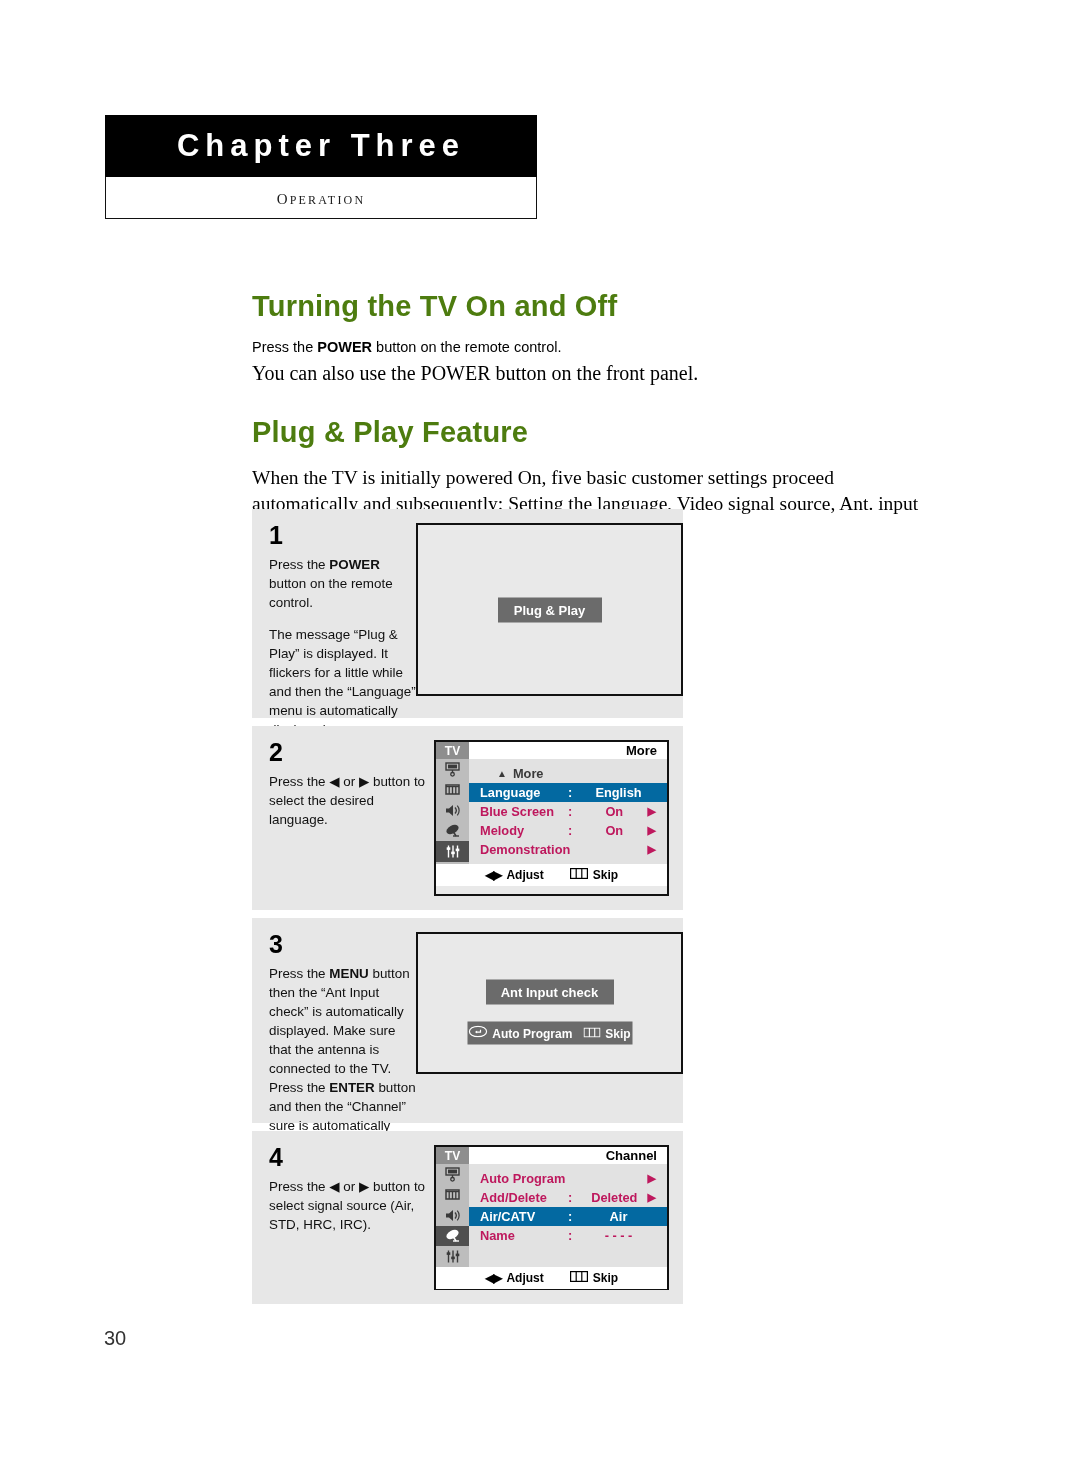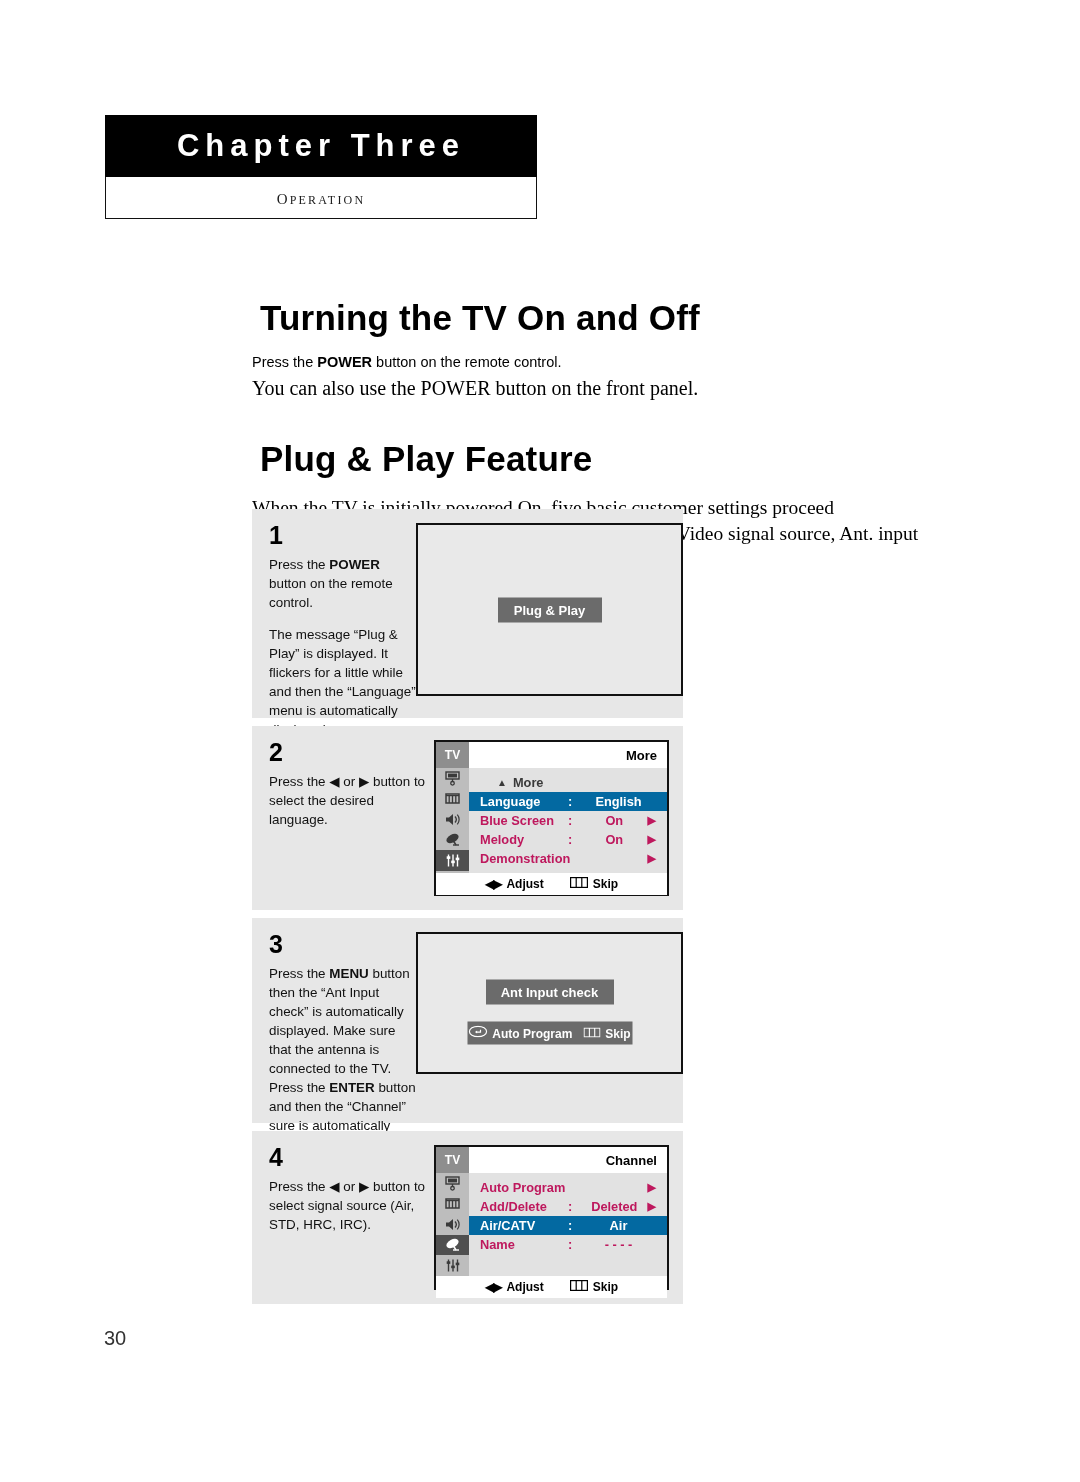--- a/index.html
+++ b/index.html
@@ -63,24 +63,24 @@
   
   #content {
     position: absolute;
     left: 252px;
     top: 290px;
     width: 690px;
   }
   h2.section-head {
     font-family: "Liberation Sans", sans-serif;
     font-weight: bold;
-    font-size: 35px;
-    margin: 8px;
+    font-size: 29px;
+    margin: 0;
     letter-spacing: 0.2px;
-    color: #000000;
+    color: #4d7c0f;
   }
   .sans-line {
     font-family: "Liberation Sans", sans-serif;
     font-size: 14.5px;
     line-height: 1.45;
     margin-top: 14px;
   }
   .serif-line {
     font-family: "Liberation Serif", serif;
     font-size: 20px;
@@ -187,21 +187,21 @@
   
   .tv-menu {
     width: 235px;
     border: 2.5px solid #111;
     background: #e9e9e9;
     box-sizing: border-box;
     font-family: "Liberation Sans", sans-serif;
   }
   .menu-top {
     display: flex;
-    height: 26px;
+    height: 17px;
     align-items: stretch;
     background: #000000;
   }
   .menu-tv-tab {
     width: 33px;
     background: #8e8e8e;
     color: #ffffff;
     font-size: 12px;
     font-weight: bold;
     display: flex;

